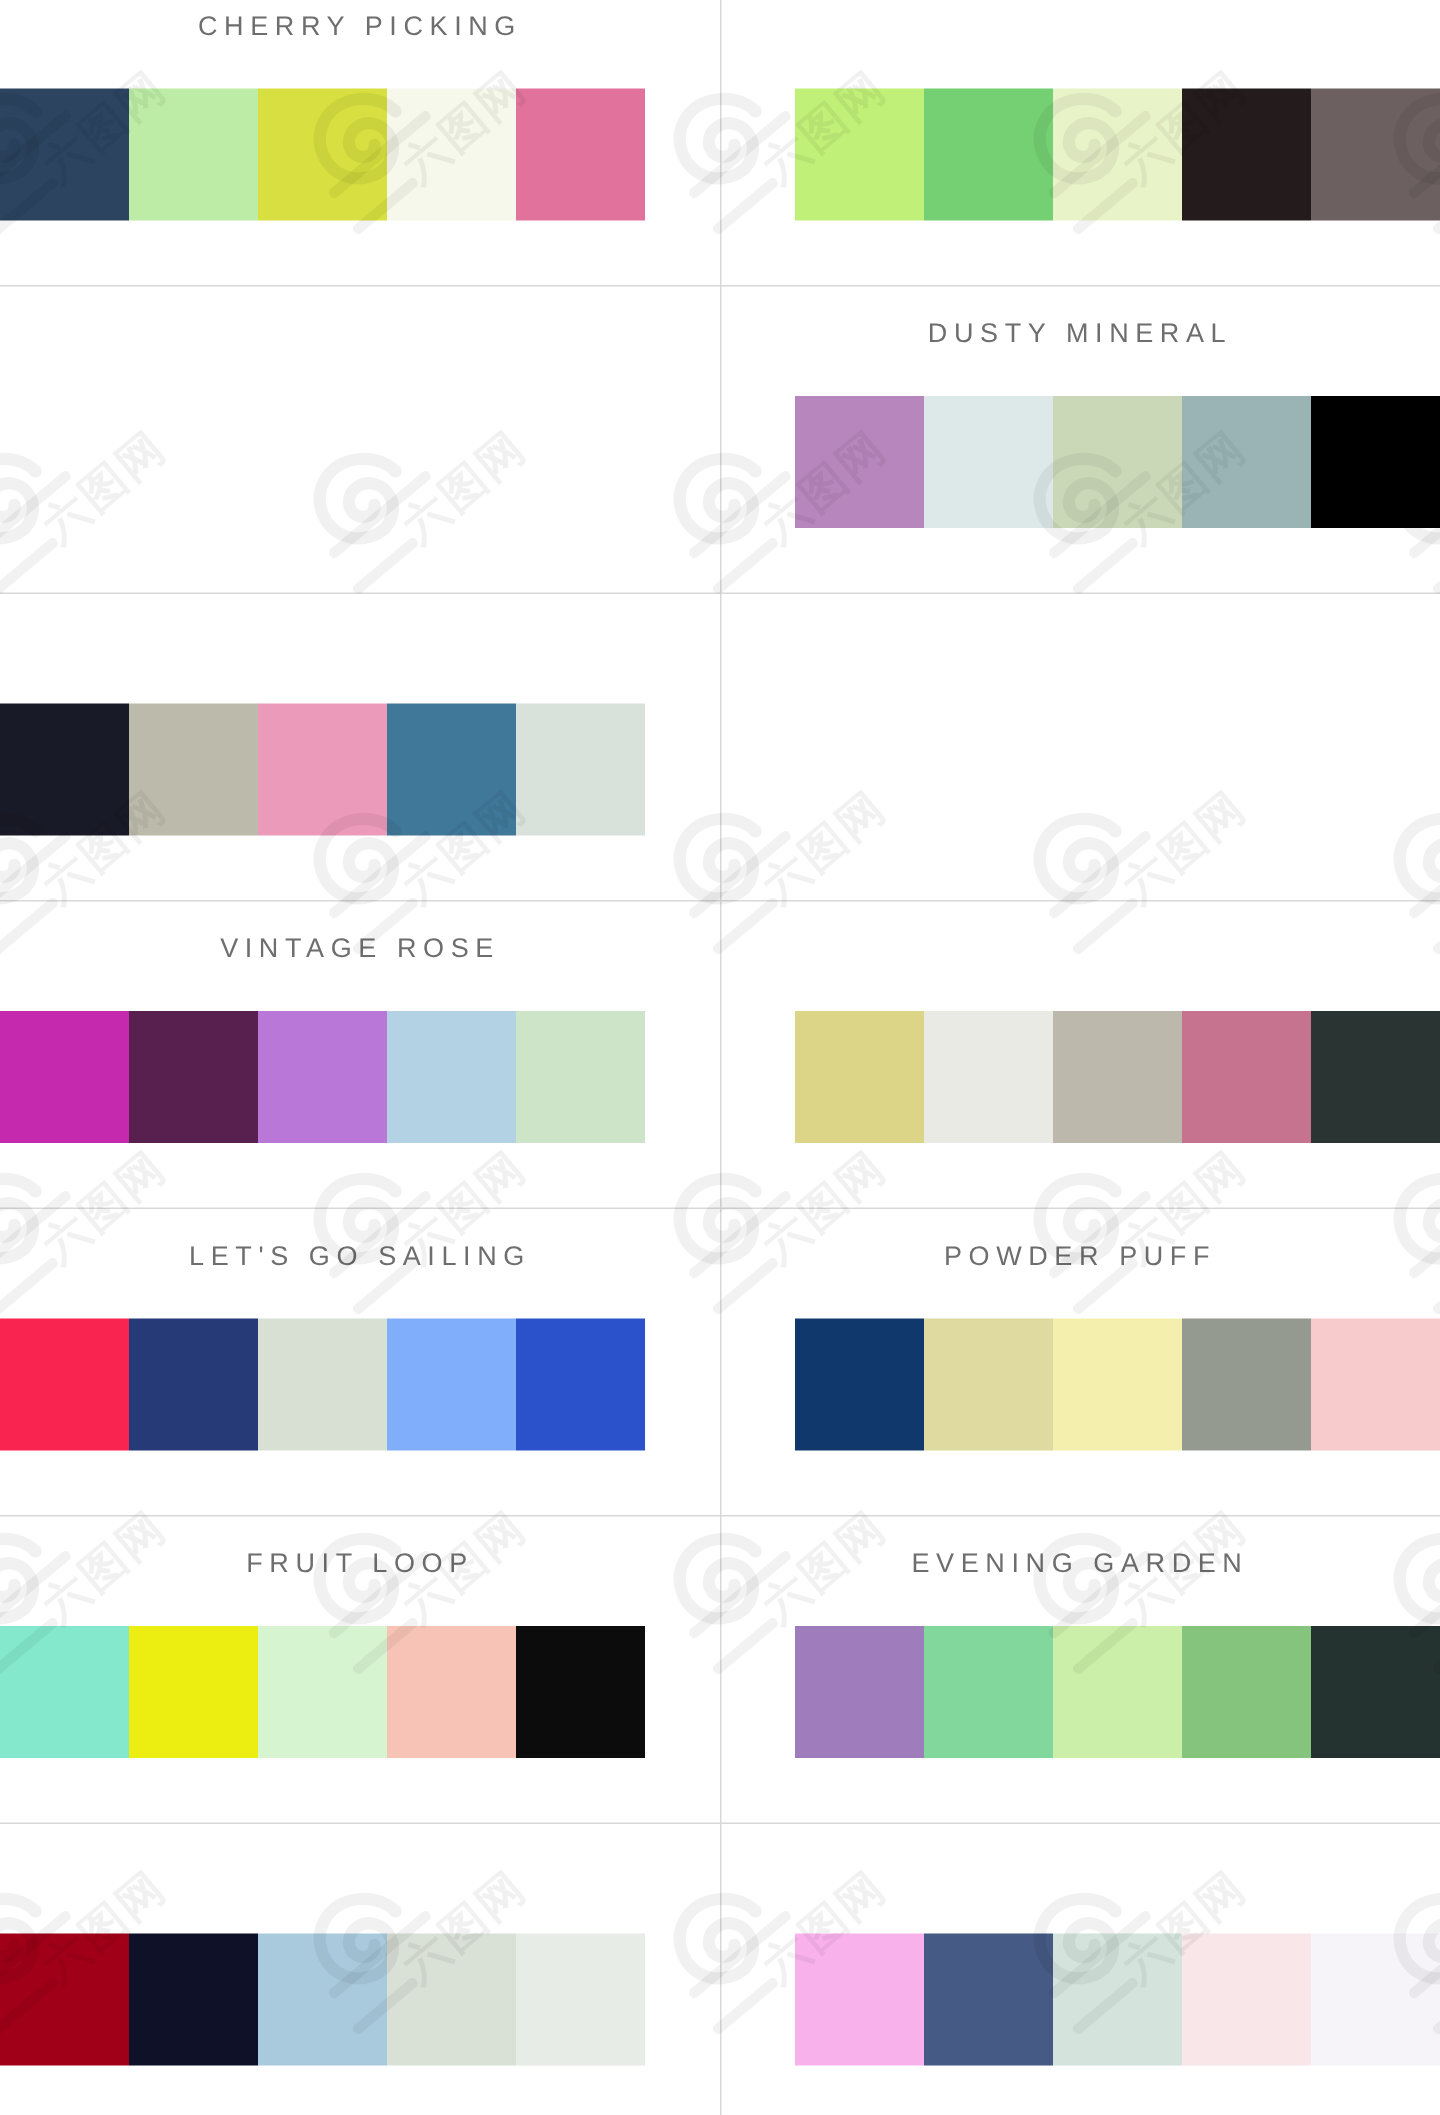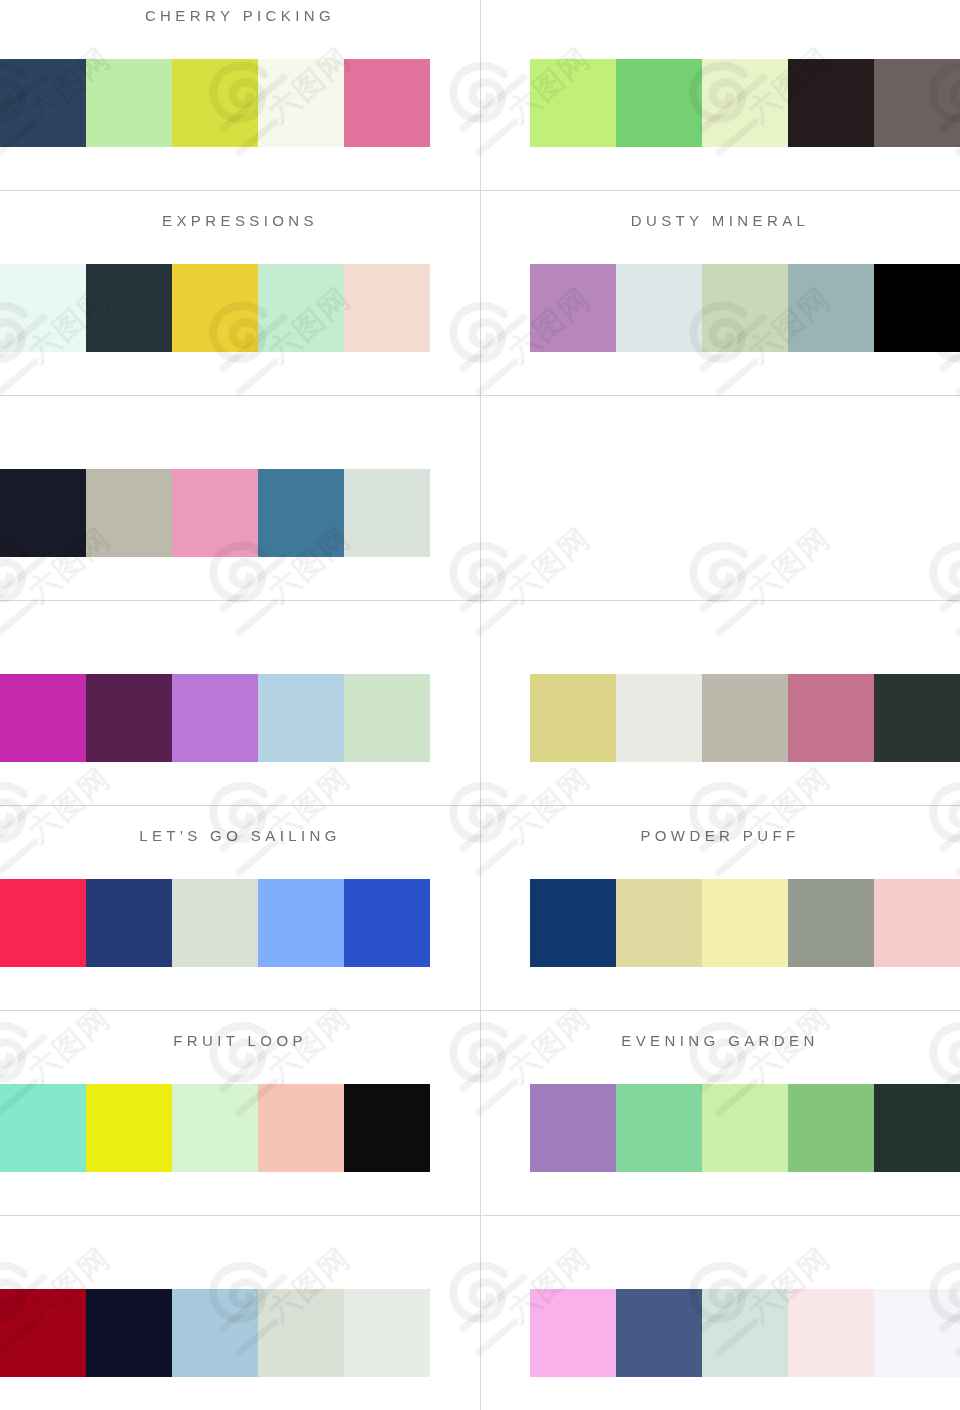--- a/index.html
+++ b/index.html
@@ -80,21 +80,21 @@
   }
   .palette-cell.col-left  { left: 0; }
   .palette-cell.col-right { left: 480px; }
 
   .palette-title {
     position: absolute;
     top: 22px;
     left: 0;
     width: 480px;
     text-align: center;
-    font-size: 15px;
+    font-size: 18px;
     letter-spacing: 4.4px;
     color: #6e6e6e;
     font-family: "Liberation Sans", sans-serif;
     white-space: nowrap;
     text-transform: uppercase;
   }
 
   .swatch-strip {
     position: absolute;
     top: 74px;
@@ -148,30 +148,20 @@
         <div class="swatch-strip">
           <div class="swatch" title="#c0f078" style="background: rgb(192, 240, 120);"></div>
           <div class="swatch" title="#74d072" style="background: rgb(116, 208, 114);"></div>
           <div class="swatch" title="#e9f3c8" style="background: rgb(233, 243, 200);"></div>
           <div class="swatch" title="#241c1c" style="background: rgb(36, 28, 28);"></div>
           <div class="swatch" title="#6c6060" style="background: rgb(108, 96, 96);"></div>
         </div>
       </div>
     </div>
     <div class="palette-row" style="top: 190px;">
-      <div class="palette-cell col-left">
-        <div class="palette-title">EXPRESSIONS</div>
-        <div class="swatch-strip">
-          <div class="swatch" title="#eaf8f5" style="background: rgb(234, 248, 245);"></div>
-          <div class="swatch" title="#27343a" style="background: rgb(39, 52, 58);"></div>
-          <div class="swatch" title="#ecd035" style="background: rgb(236, 208, 53);"></div>
-          <div class="swatch" title="#c3ecd0" style="background: rgb(195, 236, 208);"></div>
-          <div class="swatch" title="#f3dbd0" style="background: rgb(243, 219, 208);"></div>
-        </div>
-      </div>
       <div class="palette-cell col-right">
         <div class="palette-title">DUSTY MINERAL</div>
         <div class="swatch-strip">
           <div class="swatch" title="#b686bc" style="background: rgb(182, 134, 188);"></div>
           <div class="swatch" title="#dde9e9" style="background: rgb(221, 233, 233);"></div>
           <div class="swatch" title="#cbd8b8" style="background: rgb(203, 216, 184);"></div>
           <div class="swatch" title="#9ab4b6" style="background: rgb(154, 180, 182);"></div>
           <div class="swatch" title="#000000" style="background: rgb(0, 0, 0);"></div>
         </div>
       </div>
@@ -182,20 +172,21 @@
           <div class="swatch" title="#191a27" style="background: rgb(25, 26, 39);"></div>
           <div class="swatch" title="#bcbbab" style="background: rgb(188, 187, 171);"></div>
           <div class="swatch" title="#eb9ab9" style="background: rgb(235, 154, 185);"></div>
           <div class="swatch" title="#40789a" style="background: rgb(64, 120, 154);"></div>
           <div class="swatch" title="#d9e2da" style="background: rgb(217, 226, 218);"></div>
         </div>
       </div>
     </div>
     <div class="palette-row" style="top: 600px;">
       <div class="palette-cell col-left">
+        <div class="palette-title">VINTAGE ROSE</div>
         <div class="swatch-strip">
           <div class="swatch" title="#c529ae" style="background: rgb(197, 41, 174);"></div>
           <div class="swatch" title="#57204f" style="background: rgb(87, 32, 79);"></div>
           <div class="swatch" title="#b978d8" style="background: rgb(185, 120, 216);"></div>
           <div class="swatch" title="#b3d2e4" style="background: rgb(179, 210, 228);"></div>
           <div class="swatch" title="#cde4c9" style="background: rgb(205, 228, 201);"></div>
         </div>
       </div>
       <div class="palette-cell col-right">
         <div class="swatch-strip">

